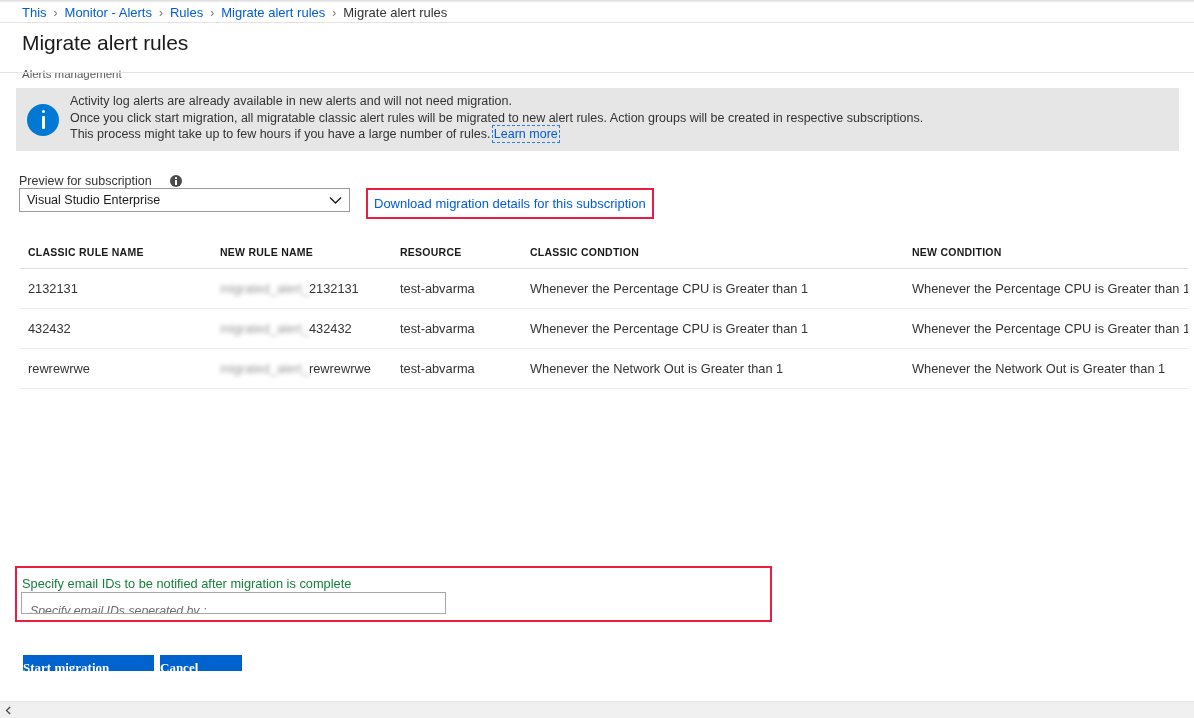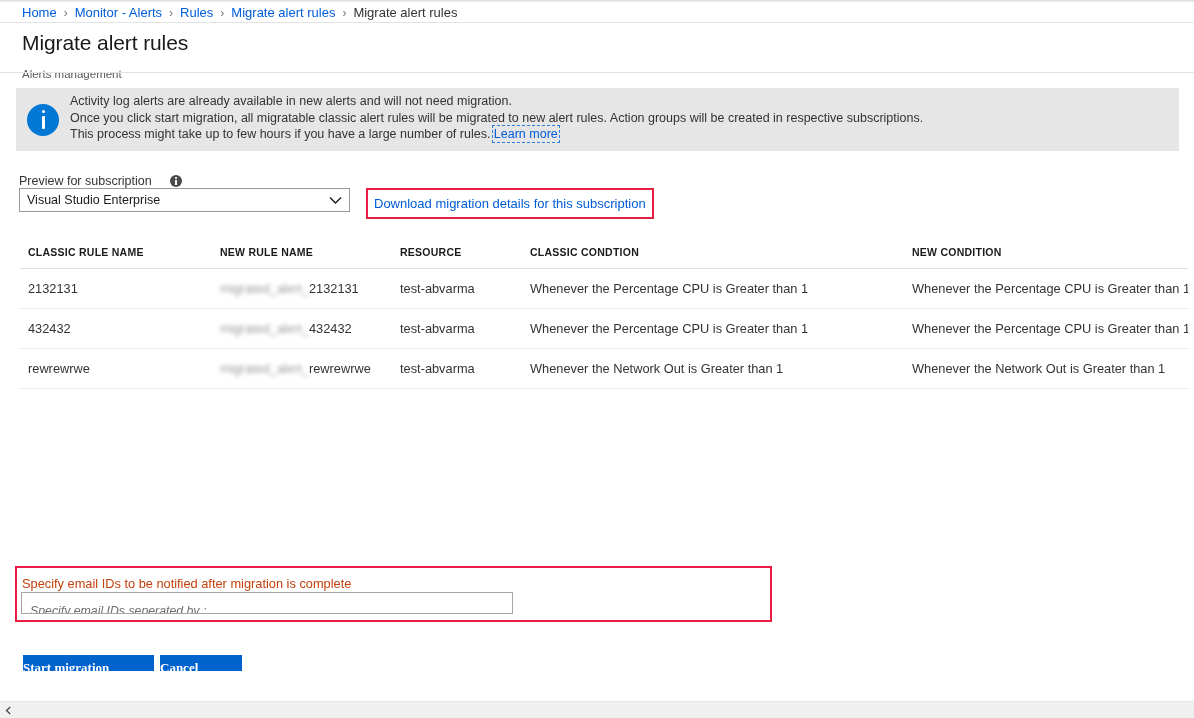--- a/index.html
+++ b/index.html
@@ -275,26 +275,26 @@
     top: 566px; left: 15px;
     width: 757px;
     height: 56px;
     border: 2px solid #e81d44;
     box-sizing: border-box;
   }
   .email-label {
     position: absolute;
     top: 576px; left: 22px;
     font-size: 12.8px;
-    color: #c2410c;
+    color: #15803d;
   }
   .email-input {
     position: absolute;
     top: 592px; left: 21px;
-    width: 492px;
+    width: 425px;
     height: 22px;
     border: 1px solid #a6a6a6;
     box-sizing: border-box;
     padding: 16px 0 0 8px;
     font-family: "Liberation Sans", sans-serif;
     font-size: 12.3px;
     font-style: italic;
     color: #444444;
     background: #ffffff;
     outline: none;
@@ -349,21 +349,21 @@
     flex: 1;
     cursor: pointer;
   }
 </style>
 </head>
 <body>
 
 <div class="top-shadow"></div>
 
 <nav class="breadcrumb">
-  <span class="crumb-link">Home</span>
+  <span class="crumb-link">This</span>
   <span class="crumb-sep">›</span>
   <span class="crumb-link">Monitor - Alerts</span>
   <span class="crumb-sep">›</span>
   <span class="crumb-link">Rules</span>
   <span class="crumb-sep">›</span>
   <span class="crumb-link">Migrate alert rules</span>
   <span class="crumb-sep">›</span>
   <span class="crumb-current">Migrate alert rules</span>
 </nav>
 <div class="hdr-rule"></div>

